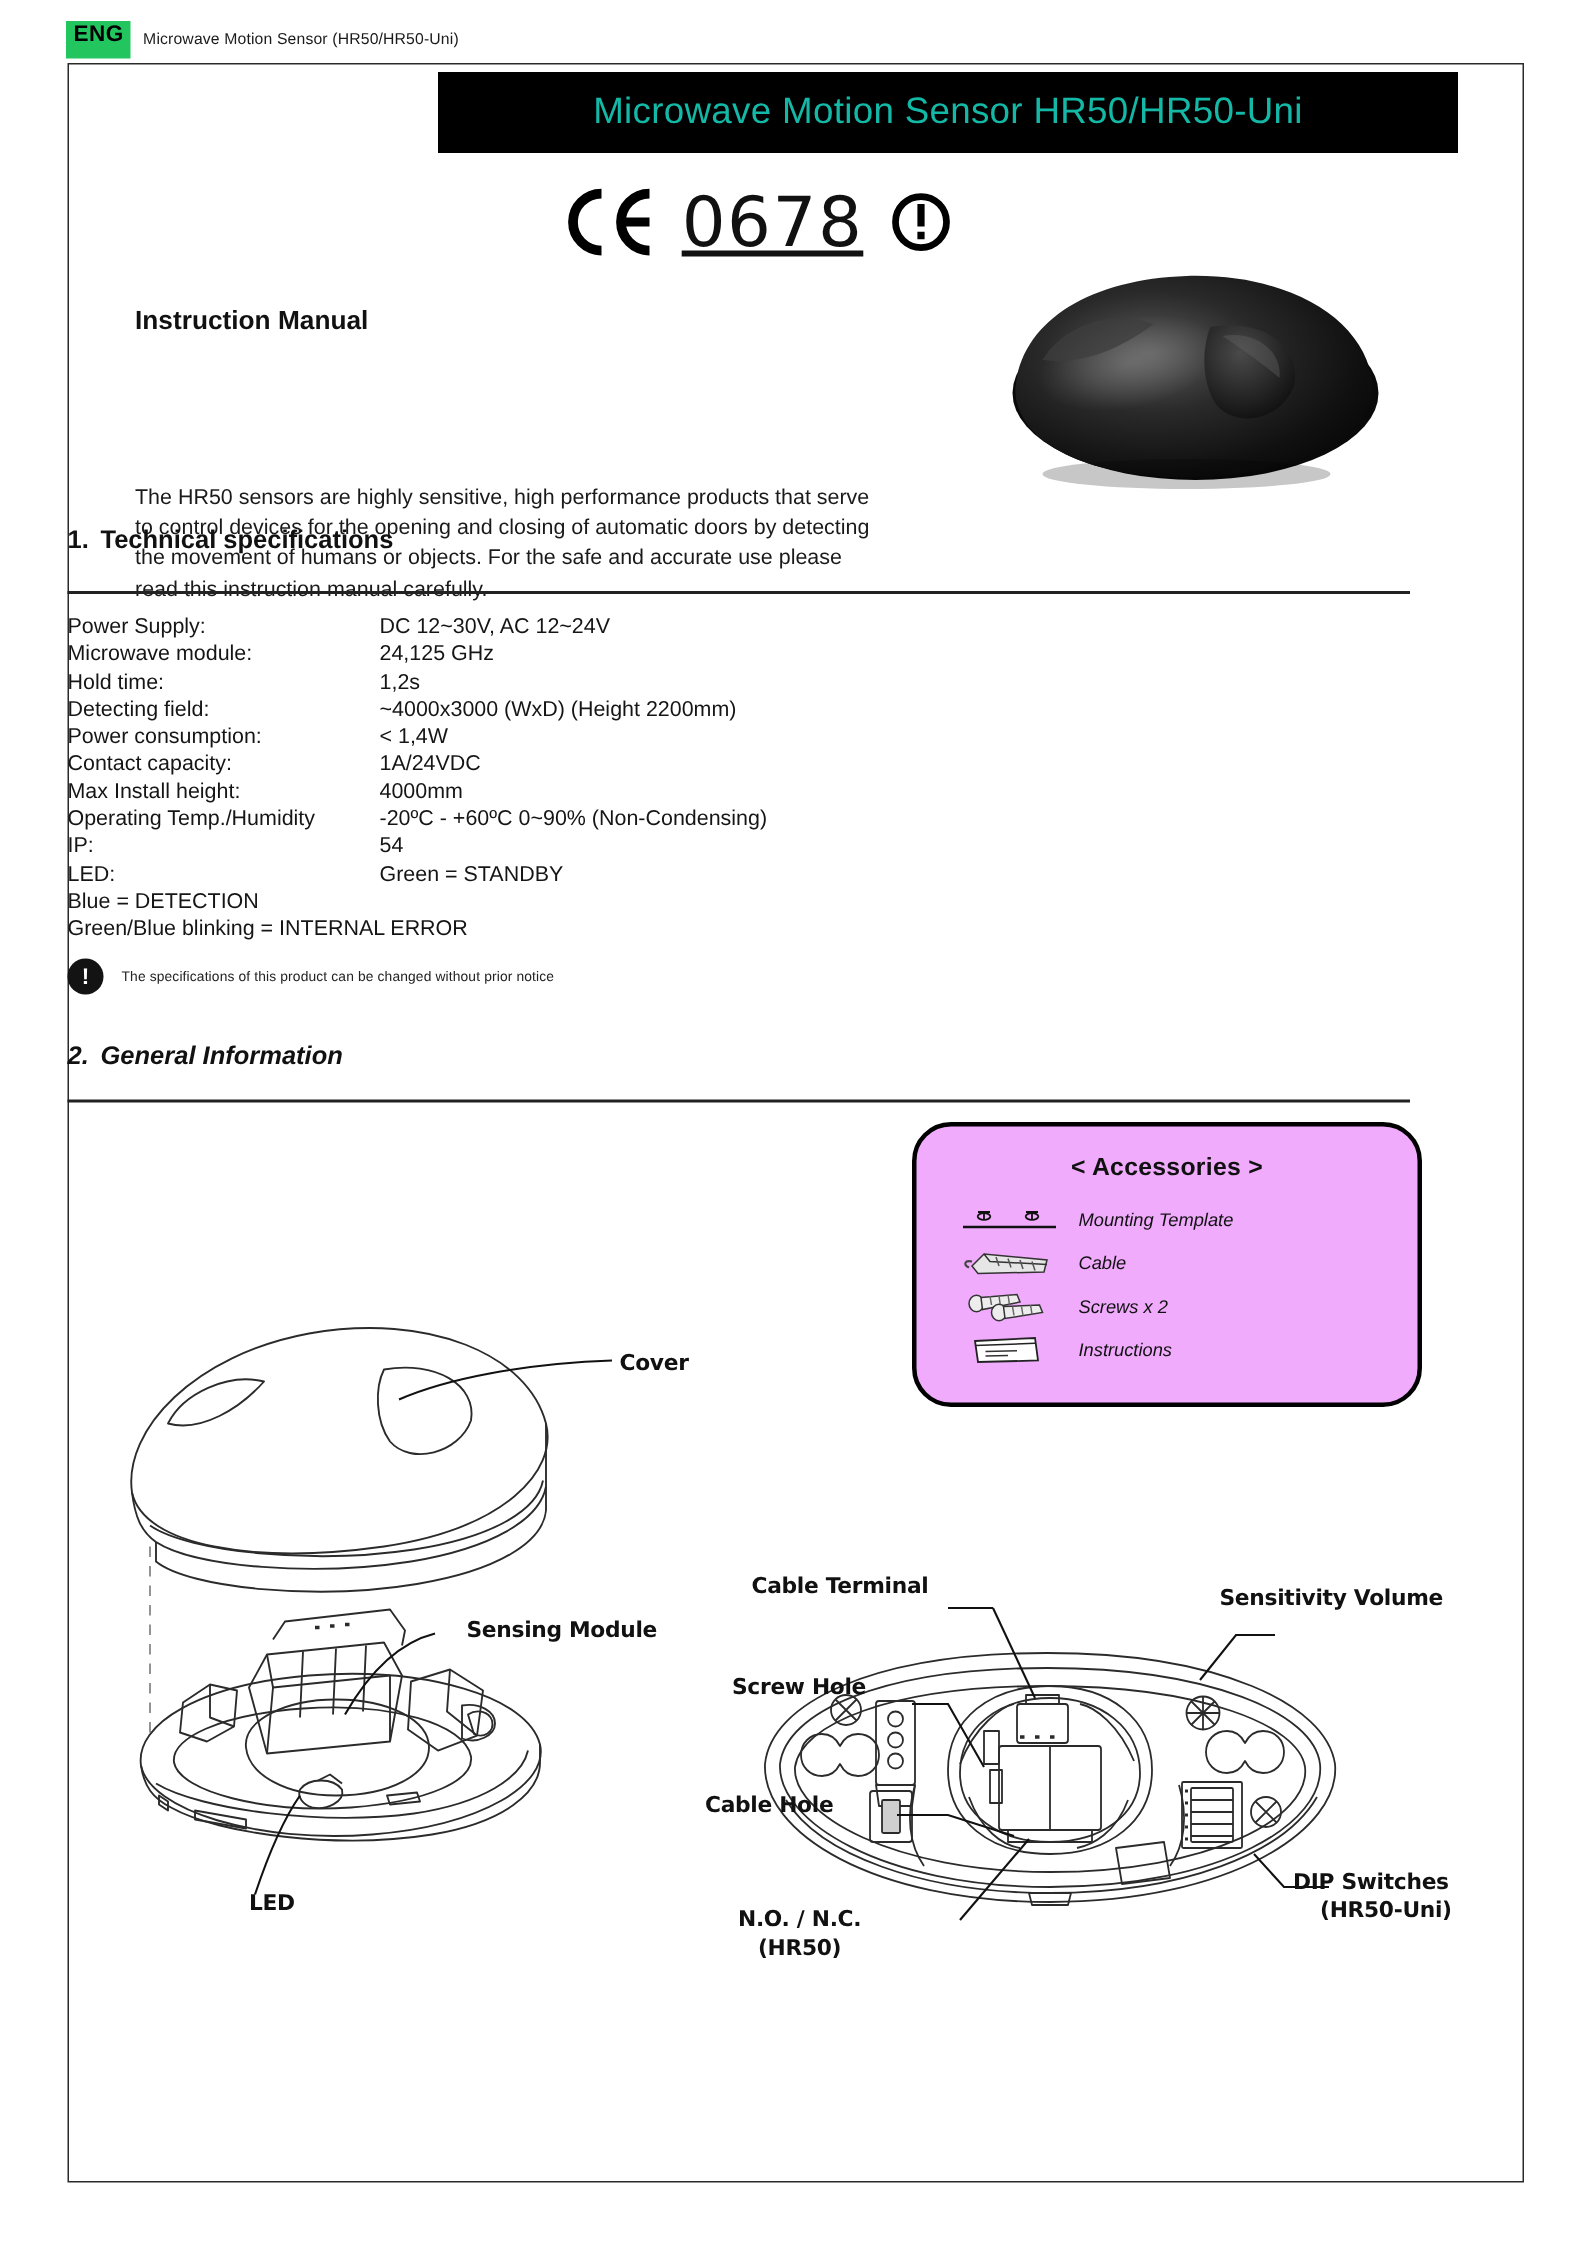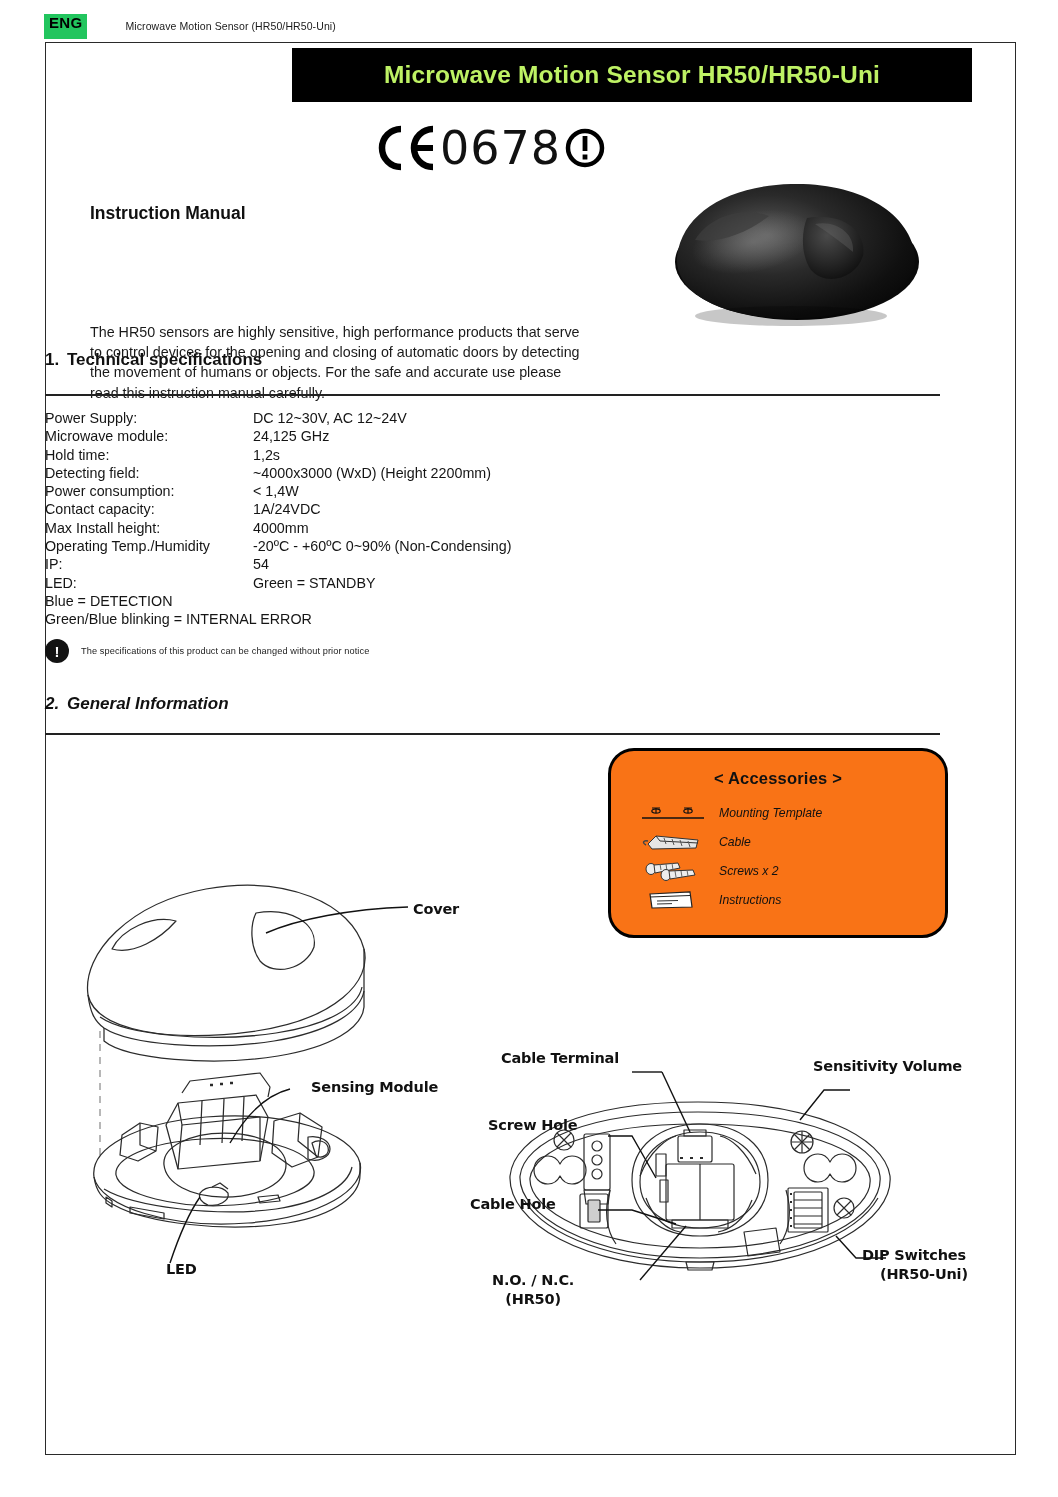--- a/index.html
+++ b/index.html
@@ -43,52 +43,53 @@
     font-weight: bold;
     font-size: 15px;
     letter-spacing: .3px;
     padding: 1px 5px 8px 5px;
     line-height: 1.05;
   }
   #header-subtitle {
     font-size: 10.5px;
     color: #1a1a1a;
     letter-spacing: .1px;
-    margin-left: 30px;
   }
 
   
   #title-bar {
     position: absolute;
     left: 292px;
     top: 48px;
     width: 680px;
     height: 54px;
     background: #000;
     display: flex;
     align-items: center;
     justify-content: center;
   }
   #title-bar-text {
-    color: #bef264;
+    color: #14b8a6;
     font-size: 24.5px;
-    font-weight: bold;
+    font-weight: normal;
     letter-spacing: .2px;
   }
 
   
   #ce-mark {
     position: absolute;
     left: 375px;
     top: 120px;
     width: 260px;
     height: 56px;
     display: flex;
     align-items: center;
-    gap: 3px;
+    justify-content: center;
+    gap: 17px;
+    text-decoration: underline;
   }
   #ce-mark svg { display: block; }
   #ce-number {
     font-size: 46px;
     font-weight: 500;
     letter-spacing: 1px;
     line-height: 1;
     font-family: "DejaVu Sans", sans-serif;
   }
 
@@ -185,21 +186,21 @@
   
   #accessories-box {
     position: absolute;
     left: 608px;
     top: 748px;
     width: 340px;
     height: 190px;
     border: 3px solid #000;
     border-radius: 26px;
     box-sizing: border-box;
-    background: #f97316;
+    background: #f0abfc;
   }
   #accessories-title {
     text-align: center;
     font-size: 16.5px;
     font-weight: bold;
     margin-top: 18px;
     letter-spacing: .2px;
   }
   .accessory-row {
     display: flex;

